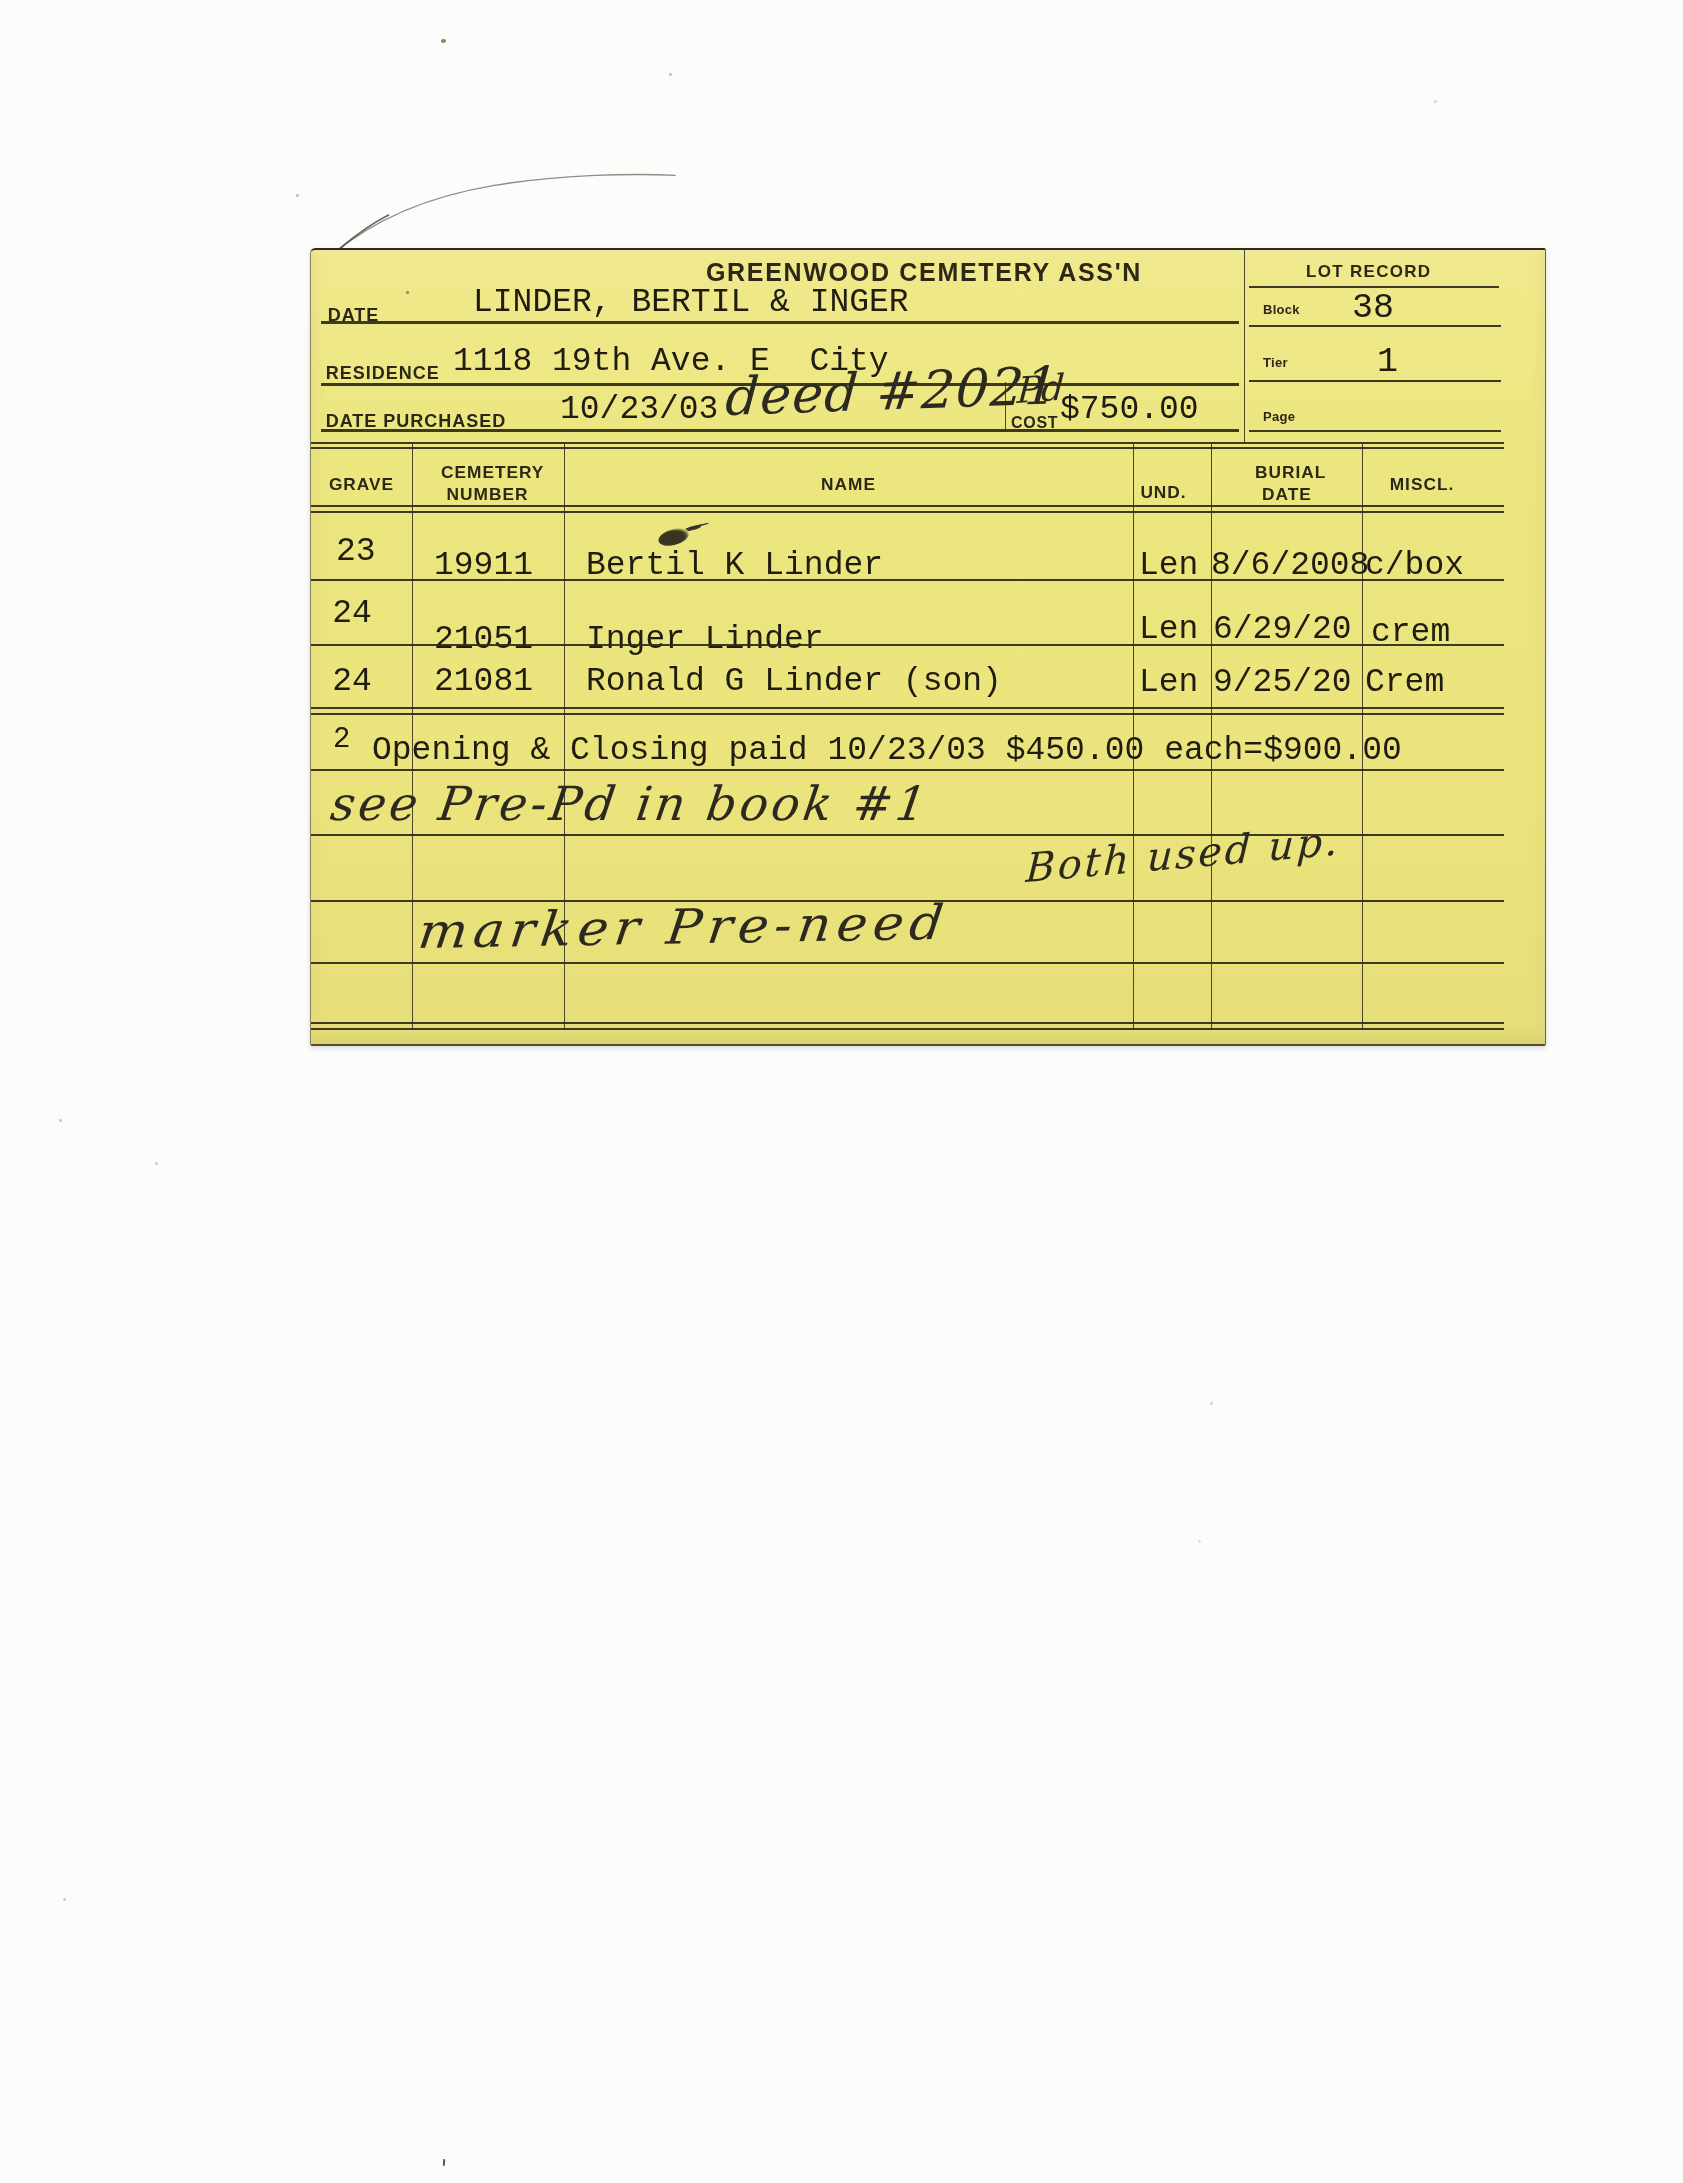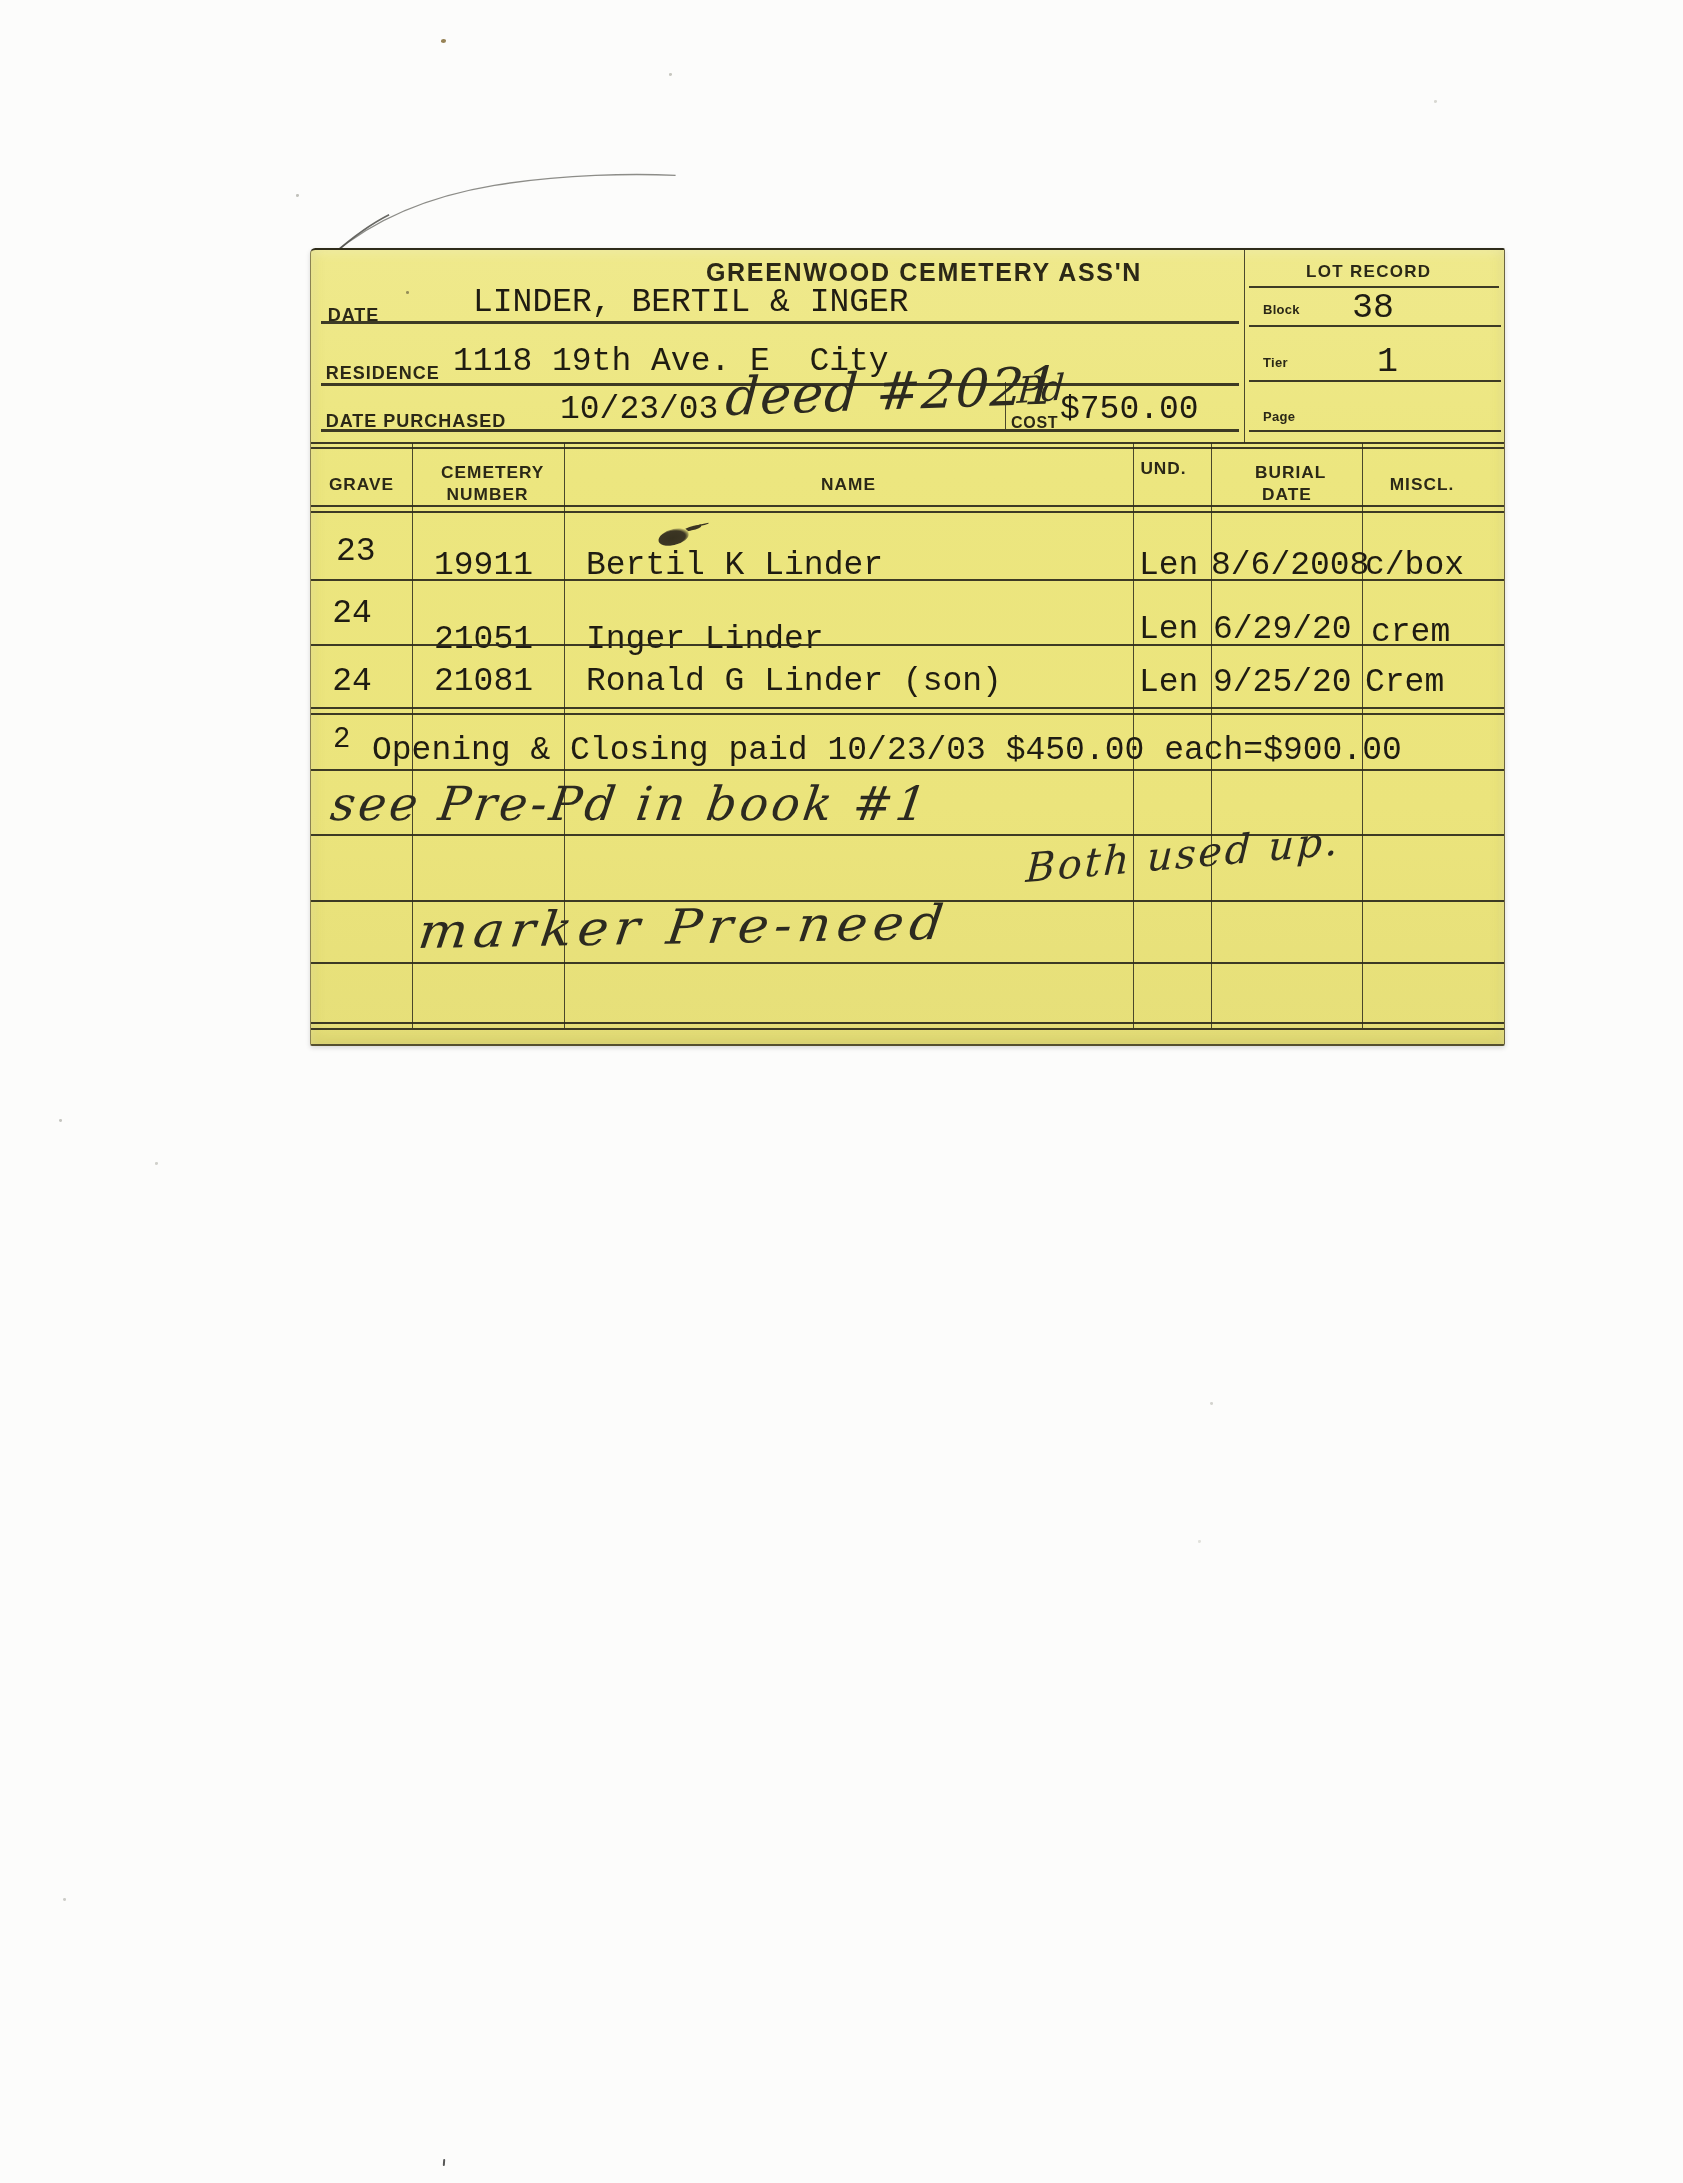--- a/index.html
+++ b/index.html
@@ -13,21 +13,21 @@
   body{background:#e8e8e6;}
   .page{position:relative;width:1683px;height:2183px;background:var(--page-bg);overflow:hidden;
         font-family:"Liberation Sans",sans-serif;}
   .speck{position:absolute;border-radius:50% 42% 55% 48%;}
   .hairline{position:absolute;left:0;top:0;pointer-events:none;}
   .card{position:absolute;left:310px;top:248px;width:1193px;height:794px;
         background:linear-gradient(180deg,#efe98c 0%,#ece67f 28%,#ebe47c 70%,#e6df79 100%);
         border-top:2.7px solid #2f2c1a;border-left:1.3px solid #8a8252;
         border-right:1.3px solid #6b6440;border-bottom:2px solid #55502f;
         border-radius:5.3px 2px 2px 2px;
-        box-shadow:0 2px 5.3px rgba(0,0,0,.14), inset 0 -6.7px 14.7px rgba(120,110,40,.14), inset 0 4px 9.3px rgba(255,255,240,.25);}
+        box-shadow:0 2px 5.3px rgba(0,0,0,.14), inset 0 -6.7px 14.7px rgba(120,110,40,.14), inset 0 4px 9.3px rgba(255,255,240,.25);padding-left:41px;}
   .hl{position:absolute;background:var(--rule);height:2px;opacity:.92;}
   .hl.thick{height:2.7px;}
   .vl{position:absolute;background:var(--rule);width:1.3px;opacity:.85;}
   .title{position:absolute;font-weight:700;font-size:25px;letter-spacing:1.7px;color:#2b2817;text-align:center;}
   .lotrec{position:absolute;font-weight:700;font-size:17px;letter-spacing:1.3px;color:#2b2817;margin-left:48px;}
   .lbl{position:absolute;font-weight:700;font-size:18px;letter-spacing:1px;color:#2b2817;}
   .lbl2{position:absolute;font-weight:600;font-size:13px;letter-spacing:0.3px;color:#2b2817;}
   .costlbl{position:absolute;font-weight:700;font-size:16px;letter-spacing:0.7px;color:#2b2817;}
   .typed{position:absolute;font-family:"Liberation Mono",monospace;font-size:33px;line-height:1;
          color:var(--typed);white-space:pre;}
@@ -103,21 +103,21 @@
 
     <div class="vl" style="left:101px;top:193px;height:585px;"></div>
     <div class="vl" style="left:253px;top:193px;height:585px;"></div>
     <div class="vl" style="left:822px;top:193px;height:585px;"></div>
     <div class="vl" style="left:900px;top:193px;height:585px;"></div>
     <div class="vl" style="left:1051px;top:193px;height:585px;"></div>
 
     <div class="th" style="left:0;width:101px;top:224px;">GRAVE</div>
     <div class="th" style="left:130px;width:93px;top:212px;">CEMETERY NUMBER</div>
     <div class="th" style="left:253px;width:569px;top:224px;">NAME</div>
-    <div class="th" style="left:822px;width:61px;top:208px;">UND.</div>
+    <div class="th" style="left:822px;width:61px;top:232px;">UND.</div>
     <div class="th" style="left:944px;width:64px;top:212px;">BURIAL DATE</div>
     <div class="th" style="left:1051px;width:120px;top:224px;">MISCL.</div>
 
     <div class="hl" style="left:0;top:255px;width:1193px;"></div>
     <div class="hl" style="left:0;top:261px;width:1193px;"></div>
 
     <div class="smudge" style="left:347px;top:279px;"></div>
     <div class="typed" style="left:25px;top:285px;">23</div>
     <div class="typed" style="left:123px;top:299px;">19911</div>
     <div class="typed" style="left:275px;top:299px;">Bertil K Linder</div>

